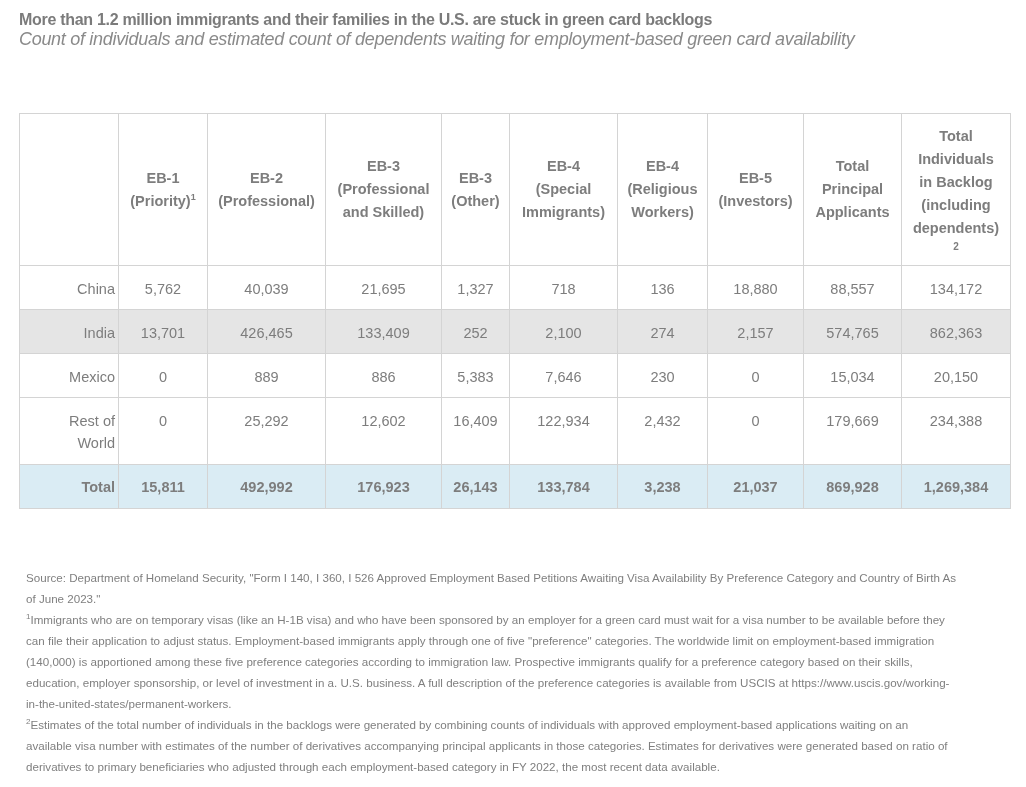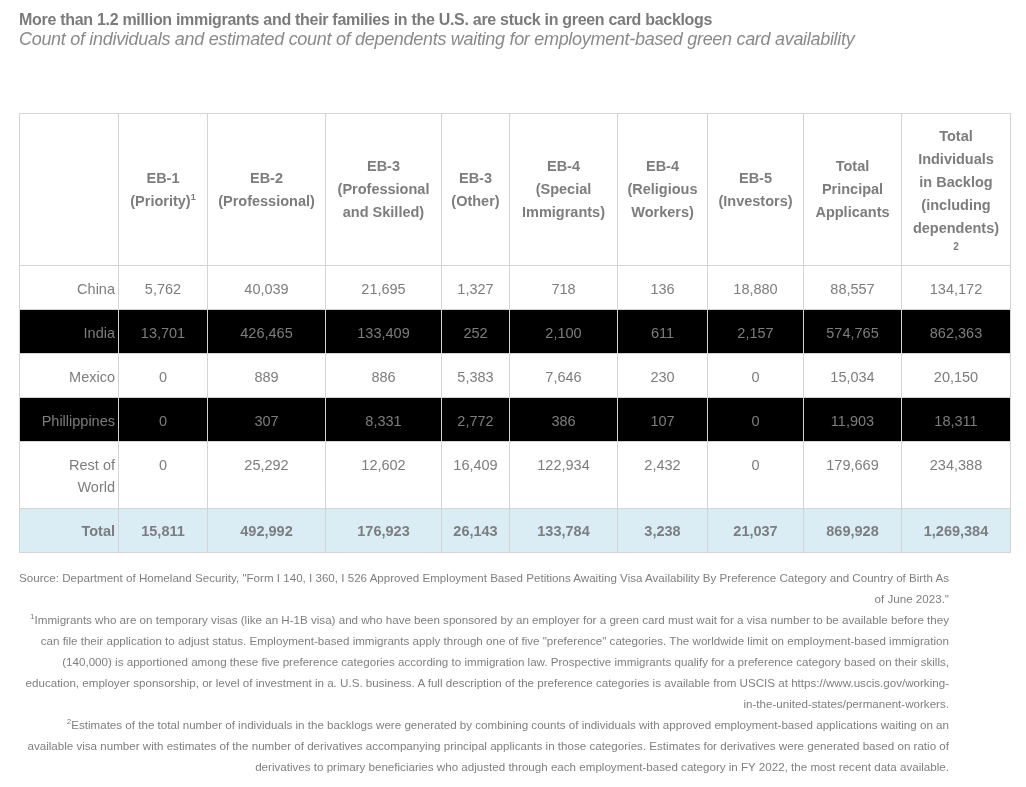--- a/index.html
+++ b/index.html
@@ -10,25 +10,25 @@
   .subtitle { position: absolute; left: 19px; top: 29px; font-size: 18px; font-style: italic;
               color: #8a8a8a; letter-spacing: -0.3px; white-space: nowrap; }
   table { position: absolute; left: 19px; top: 113px; border-collapse: collapse;
           table-layout: fixed; font-size: 14.5px; }
   th, td { border: 1px solid #d4d4d4; text-align: center; color: #7d7d7d; padding: 0 3px; }
   th { font-weight: bold; height: 151px; line-height: 23px; vertical-align: middle; }
   th sup { font-size: 9px; vertical-align: super; line-height: 0; }
   th .fn2 { display: block; font-size: 10px; line-height: 14px; }
   td { vertical-align: top; padding-top: 12px; height: 31px; line-height: 22px; }
   td.country { text-align: right; padding-left: 10px; }
-  tr.alt td { background: #000000; }
+  tr.alt td { background: #e5e5e5; }
   tr.row-rest td { height: 54px; }
   tr.total td { background: #daecf4; font-weight: bold; height: 32px; padding-top: 11px; }
-  .notes { position: absolute; left: 19px; top: 567px; width: 930px; font-size: 11.6px;
-           line-height: 21px; color: #7f7f7f; text-align: right; }
+  .notes { position: absolute; left: 26px; top: 567px; width: 930px; font-size: 11.6px;
+           line-height: 21px; color: #7f7f7f; }
   .notes sup { font-size: 8px; vertical-align: super; line-height: 0; }
   .notes p { margin: 0; }
 </style>
 </head>
 <body>
 
 <div class="title">More than 1.2 million immigrants and their families in the U.S. are stuck in green card backlogs</div>
 <div class="subtitle">Count of individuals and estimated count of dependents waiting for employment-based green card availability</div>
 
 <table>
@@ -71,48 +71,36 @@
       <td>88,557</td>
       <td>134,172</td>
     </tr>
     <tr class="alt">
       <td class="country">India</td>
       <td>13,701</td>
       <td>426,465</td>
       <td>133,409</td>
       <td>252</td>
       <td>2,100</td>
-      <td>611</td>
+      <td>274</td>
       <td>2,157</td>
       <td>574,765</td>
       <td>862,363</td>
     </tr>
     <tr>
       <td class="country">Mexico</td>
       <td>0</td>
       <td>889</td>
       <td>886</td>
       <td>5,383</td>
       <td>7,646</td>
       <td>230</td>
       <td>0</td>
       <td>15,034</td>
       <td>20,150</td>
-    </tr>
-    <tr class="alt">
-      <td class="country">Phillippines</td>
-      <td>0</td>
-      <td>307</td>
-      <td>8,331</td>
-      <td>2,772</td>
-      <td>386</td>
-      <td>107</td>
-      <td>0</td>
-      <td>11,903</td>
-      <td>18,311</td>
     </tr>
     <tr class="row-rest">
       <td class="country"><span>Rest of</span><br><span>World</span></td>
       <td>0</td>
       <td>25,292</td>
       <td>12,602</td>
       <td>16,409</td>
       <td>122,934</td>
       <td>2,432</td>
       <td>0</td>

